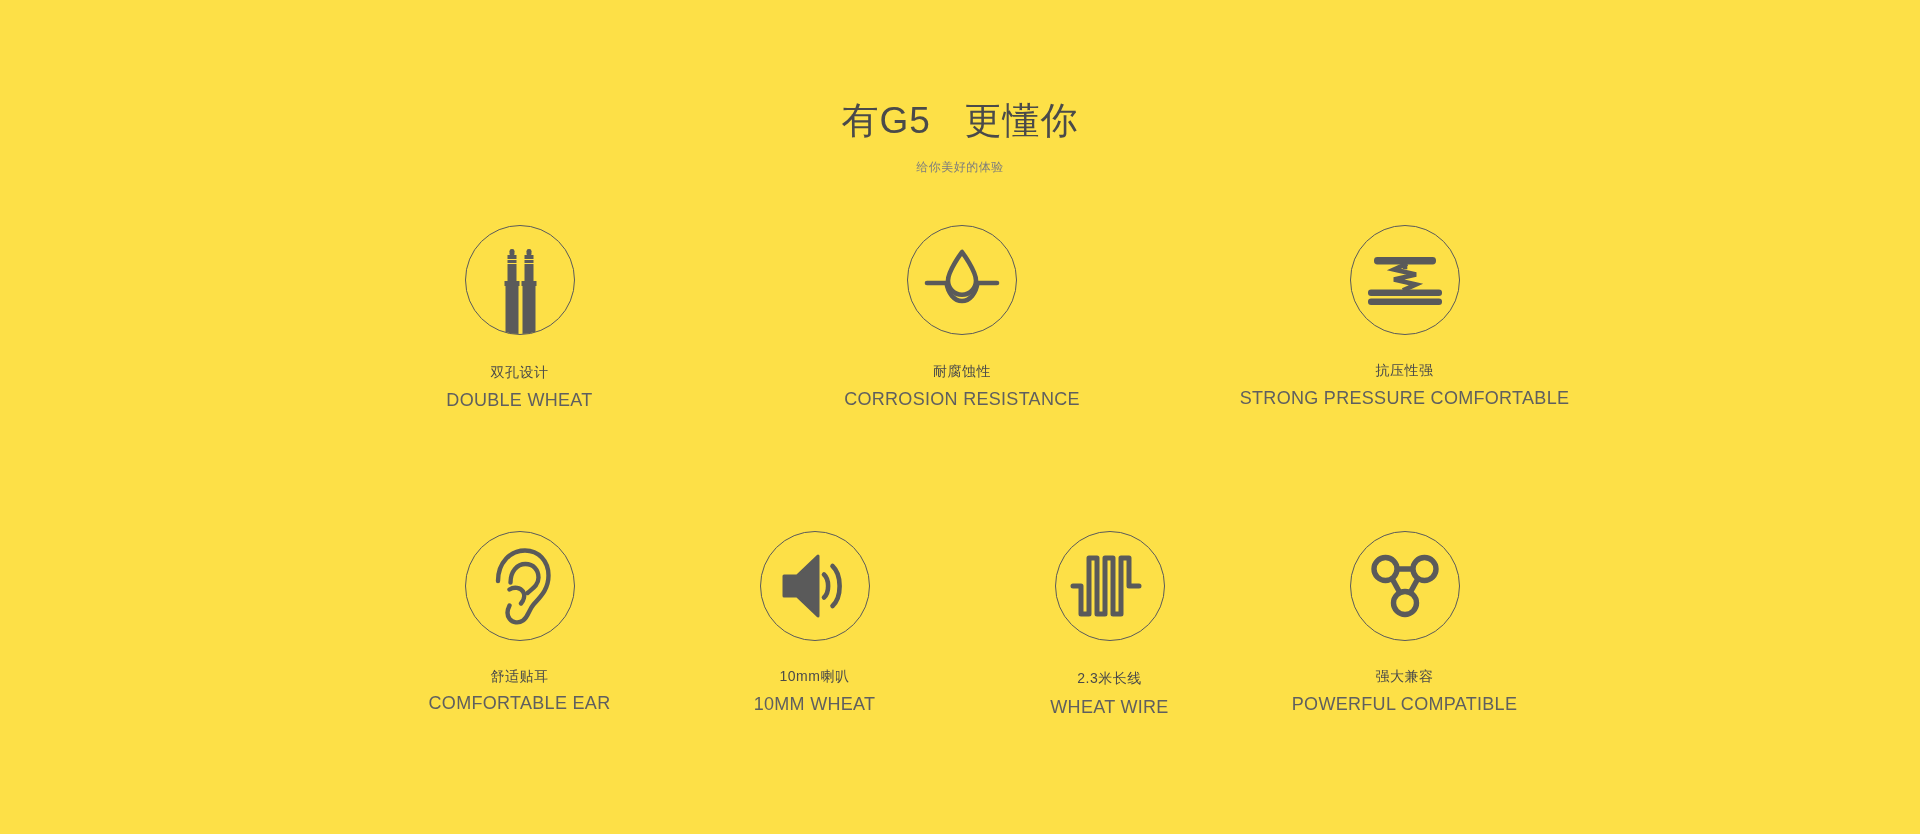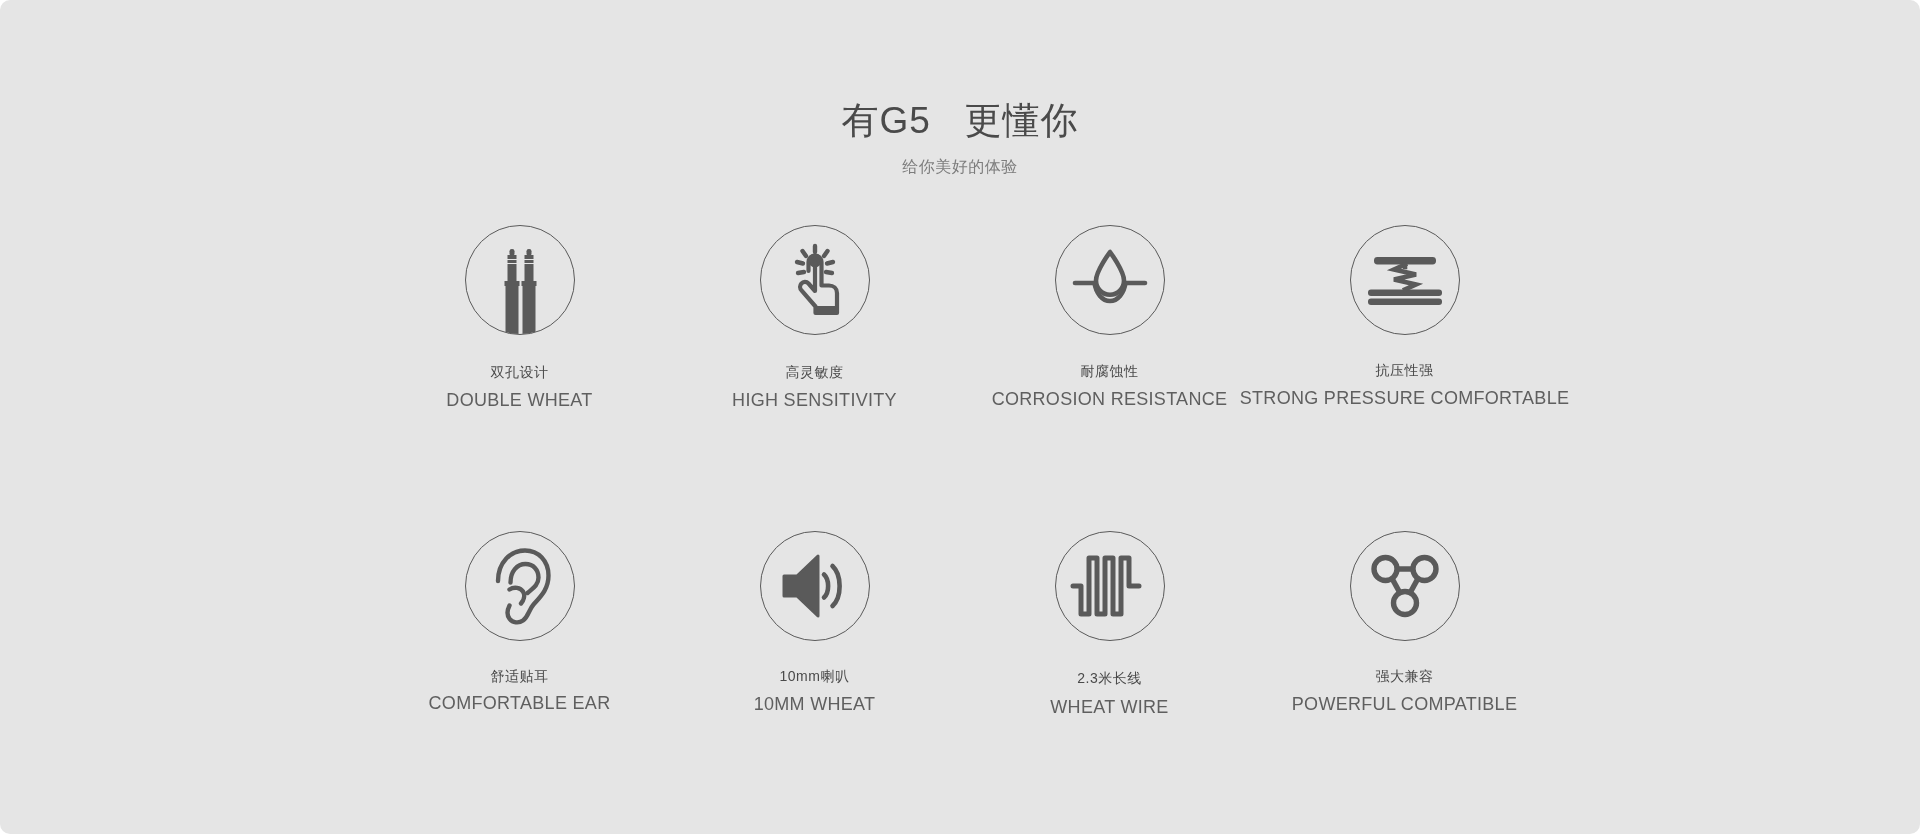--- a/index.html
+++ b/index.html
@@ -14,43 +14,42 @@
     overflow: hidden;
     font-family: "Liberation Sans", "DejaVu Sans", sans-serif;
     color: #4d4d4d;
     -webkit-font-smoothing: antialiased;
   }
 
   .page {
     position: relative;
     width: 1920px;
     height: 834px;
-    background: #e5e5e5;
-    border-radius: 10px;
+    background: #fde047;
   }
 
   
   .header {
     position: absolute;
     top: 98px;
     left: 0;
     width: 1920px;
     text-align: center;
   }
   .header-title {
     font-size: 37px;
     line-height: 46px;
     font-weight: 400;
     color: #4a4a4a;
     letter-spacing: 1px;
     white-space: pre;
   }
   .header-subtitle {
     margin-top: 13px;
-    font-size: 16px;
+    font-size: 12px;
     line-height: 20px;
     font-weight: 400;
     color: #7d7d7d;
     letter-spacing: 0.5px;
   }
 
   
   .grid {
     position: absolute;
     top: 225px;
@@ -155,60 +154,20 @@
                 <rect x="56.5" y="56" width="15" height="5"></rect>
                 <rect x="57.5" y="61" width="13" height="49"></rect>
               </g>
             </svg>
           </span>
         </div>
         <div class="cell-label">双孔设计</div>
         <div class="cell-sublabel">DOUBLE WHEAT</div>
       </div>
 
-      <div class="cell nudge-2">
-        <div class="badge">
-          <span>
-            <svg width="110" height="110" viewBox="0 0 110 110" aria-hidden="true">
-              <g stroke="#5a5a5a" stroke-width="4.4" stroke-linecap="round" fill="none">
-
-                <line x1="55" y1="21" x2="55" y2="27"></line>
-                <line x1="42.5" y1="26" x2="46" y2="31"></line>
-                <line x1="67.5" y1="26" x2="64" y2="31"></line>
-                <line x1="37" y1="37" x2="43" y2="38.5"></line>
-                <line x1="73" y1="37" x2="67" y2="38.5"></line>
-                <line x1="38" y1="48" x2="44" y2="47"></line>
-                <line x1="72" y1="48" x2="66" y2="47"></line>
-              </g>
-
-              <circle cx="55" cy="36.5" r="6" fill="#5a5a5a"></circle>
-
-              <g fill="none" stroke="#5a5a5a" stroke-width="4.2" stroke-linejoin="round" stroke-linecap="round">
-                <path d="M55 37 L55 66
-                         L48.5 58.5
-                         C46.5 56.3 43.2 56.4 41.3 58.6
-                         C39.6 60.6 39.7 63.5 41.5 65.4
-                         L55.5 81.5
-                         L55.5 88
-                         L77 88
-                         L77 68
-                         C77 63.5 73.5 60.5 69 60.5
-                         L61.5 60.5
-                         L61.5 37
-                         C61.5 33.4 58.6 30.6 55 30.6
-                         C51.4 30.6 48.5 33.4 48.5 37
-                         L48.5 46"></path>
-              </g>
-              <rect x="55.5" y="81" width="22" height="7" fill="#5a5a5a"></rect>
-            </svg>
-          </span>
-        </div>
-        <div class="cell-label">高灵敏度</div>
-        <div class="cell-sublabel">HIGH SENSITIVITY</div>
-      </div>
 
       <div class="cell nudge-3">
         <div class="badge">
           <span>
             <svg width="110" height="110" viewBox="0 0 110 110" aria-hidden="true">
               <g fill="none" stroke="#5a5a5a" stroke-width="4.6" stroke-linecap="round" stroke-linejoin="round">
 
                 <path d="M55 27
                          C55 27 41 46 41 55.5
                          C41 63.5 47.3 69.8 55 69.8

